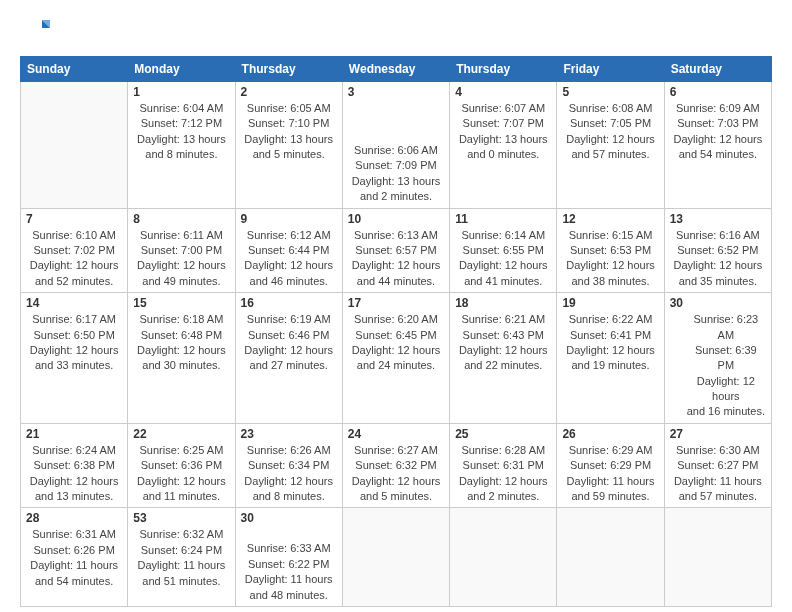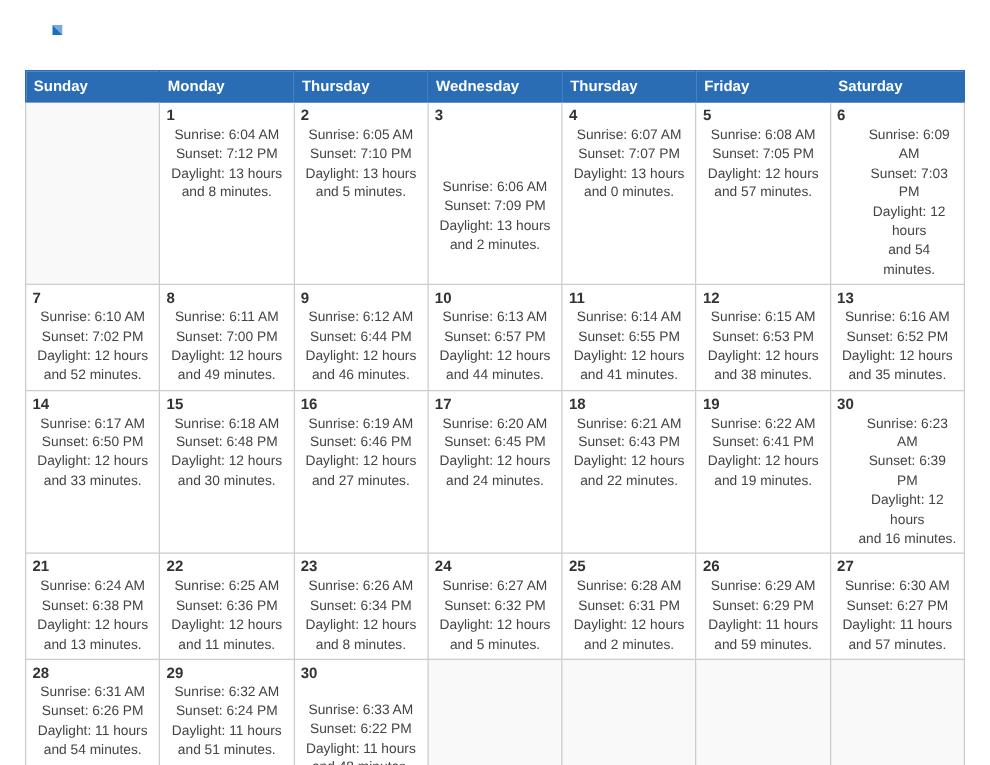--- a/index.html
+++ b/index.html
@@ -166,21 +166,21 @@
           </td>
           <td>
             <span class="day-num">5</span>
             <div class="day-info" style="white-space: pre-line;">Sunrise: 6:08 AM
 Sunset: 7:05 PM
 Daylight: 12 hours
 and 57 minutes.</div>
           </td>
           <td>
             <span class="day-num">6</span>
-            <div class="day-info" style="white-space: pre-line; margin-left: 19px;">Sunrise: 6:09 AM
+            <div class="day-info" style="white-space: pre-line;">Sunrise: 6:09 AM
 Sunset: 7:03 PM
 Daylight: 12 hours
 and 54 minutes.</div>
           </td>
         </tr>
         <tr>
           <td>
             <span class="day-num">7</span>
             <div class="day-info" style="white-space: pre-line;">Sunrise: 6:10 AM
 Sunset: 7:02 PM
@@ -334,21 +334,21 @@
         </tr>
         <tr class="last-row">
           <td>
             <span class="day-num">28</span>
             <div class="day-info" style="white-space: pre-line;">Sunrise: 6:31 AM
 Sunset: 6:26 PM
 Daylight: 11 hours
 and 54 minutes.</div>
           </td>
           <td>
-            <span class="day-num">29</span>
+            <span class="day-num">53</span>
             <div class="day-info" style="white-space: pre-line;">Sunrise: 6:32 AM
 Sunset: 6:24 PM
 Daylight: 11 hours
 and 51 minutes.</div>
           </td>
           <td>
             <span class="day-num">30</span>
             <div class="day-info" style="white-space: pre-line; margin-top: 16px;">Sunrise: 6:33 AM
 Sunset: 6:22 PM
 Daylight: 11 hours

